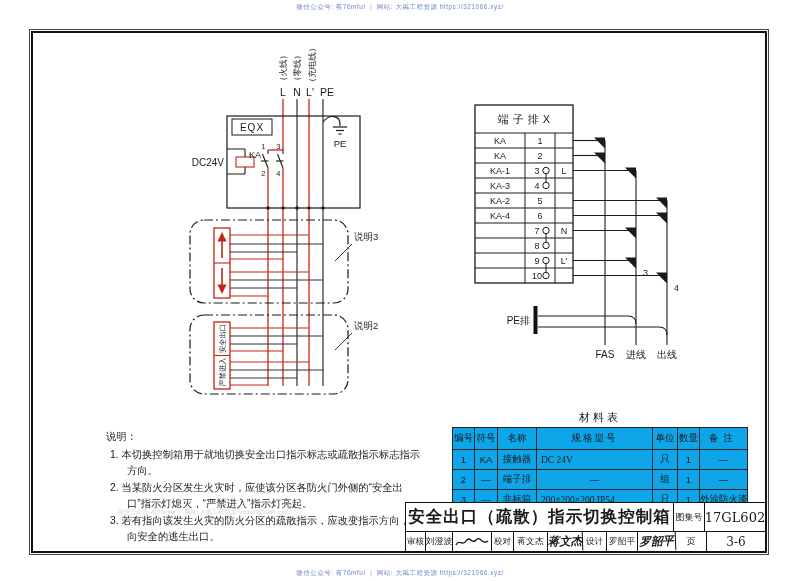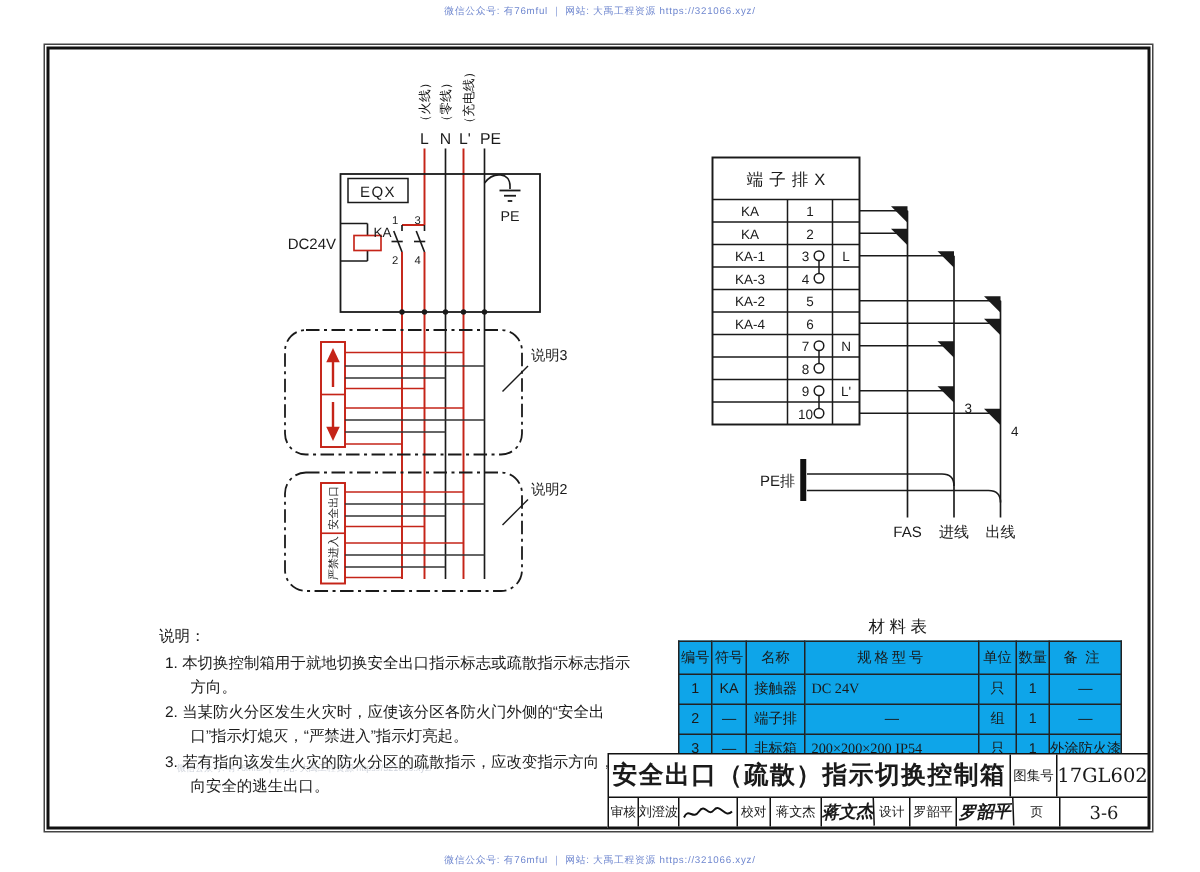--- a/index.html
+++ b/index.html
@@ -9,21 +9,21 @@
   
   #frame{left:29px;top:29px;width:738px;height:524px;border:1px solid #444;}
   #frame-inner{position:absolute;inset:1px;border:2px solid #111;}
   
   .wm{width:100%;text-align:center;font-size:6.5px;color:#6f87cf;letter-spacing:.5px;}
   #wm-top{top:3px;left:0;}
   #wm-bottom{top:569px;left:0;}
   #wm-faint{left:118px;top:508px;font-size:6px;color:rgba(130,140,160,.38);}
   
   #notes{left:106px;top:413px;width:315px;font-size:10.3px;line-height:1.5;}
-  #notes .nt{margin:4px 0 3px 0;}
+  #notes .nt{margin:16px 0 3px 0;}
   #notes p{margin:0 0 2px 4px;padding-left:17px;text-indent:-17px;}
   
   #materials{left:452px;top:410px;width:296px;}
   #materials .cap{text-align:center;font-size:11px;letter-spacing:3px;margin-bottom:2px;}
   #materials table{border-collapse:collapse;table-layout:fixed;width:296px;border:1.5px solid #111;background:#0ea5e9;}
   #materials td,#materials th{border:1px solid #222;font-weight:normal;font-size:9.5px;
        text-align:center;padding:0;height:19px;overflow:hidden;white-space:nowrap;}
   #materials thead th{height:21px;}
   #materials td.l{text-align:left;padding-left:4px;font-family:Liberation Serif, serif;}
   #materials .ls2{letter-spacing:2px;}

